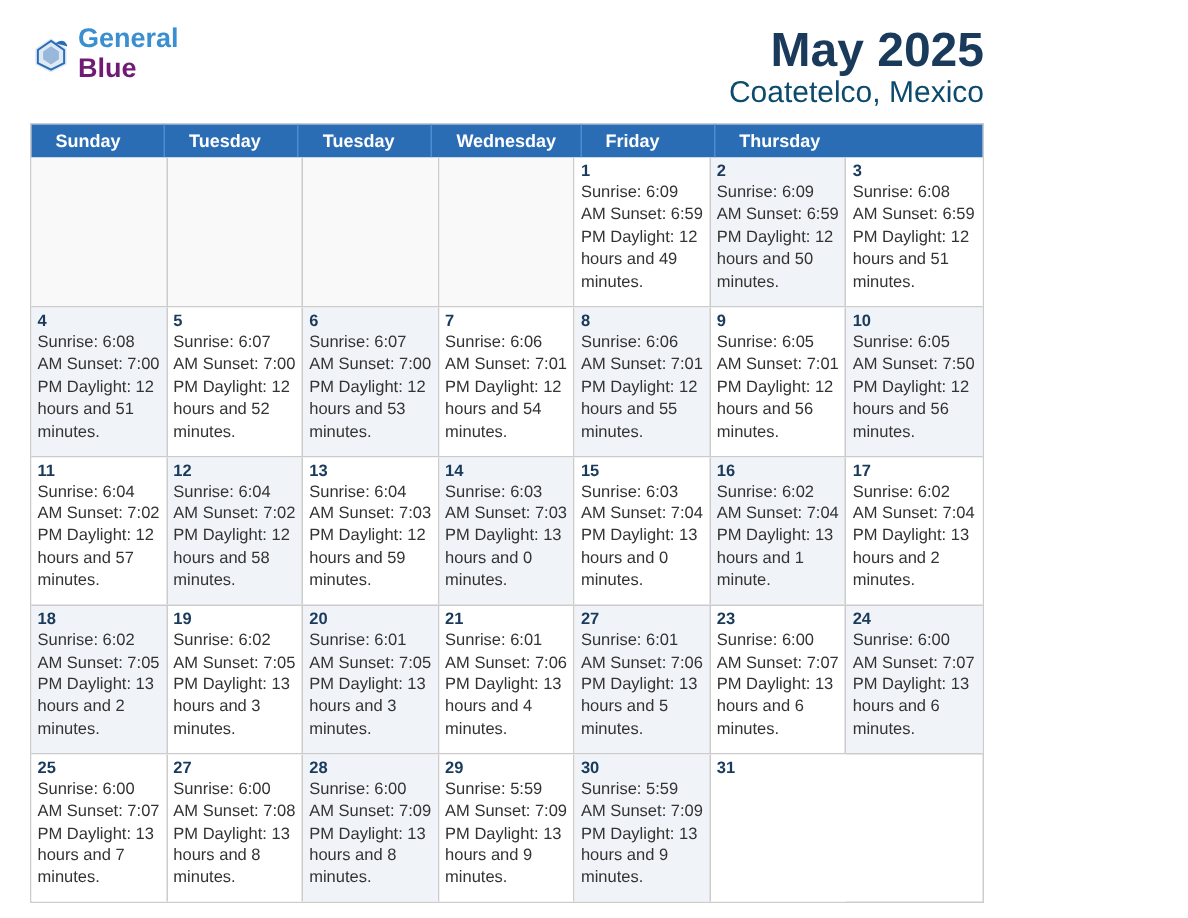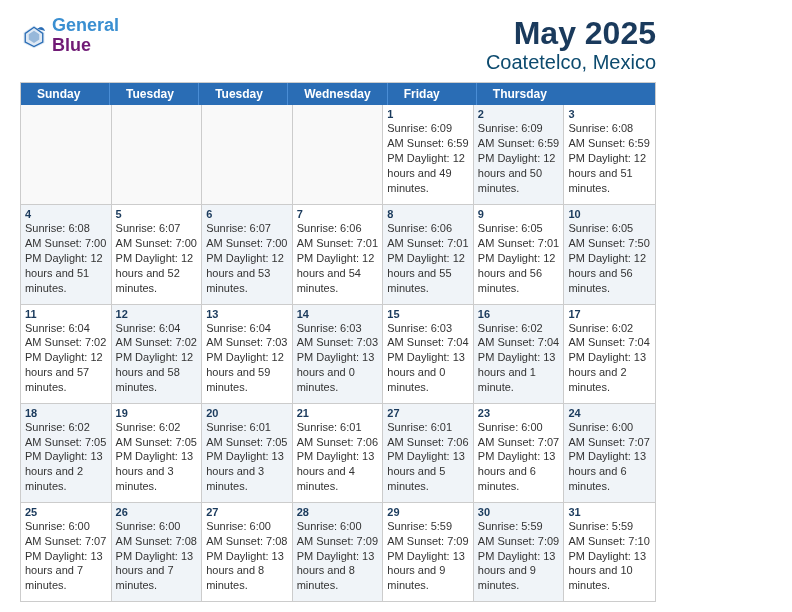--- a/index.html
+++ b/index.html
@@ -323,27 +323,20 @@
           </div>
         </div>
         <div class="cal-row">
           <div class="cal-cell">
             <div class="day-num">25</div>
             <div class="day-info">Sunrise: 6:00 AM
 Sunset: 7:07 PM
 Daylight: 13 hours
 and 7 minutes.</div>
           </div>
-          <div class="cal-cell alt-bg">
-            <div class="day-num">26</div>
-            <div class="day-info">Sunrise: 6:00 AM
-Sunset: 7:08 PM
-Daylight: 13 hours
-and 7 minutes.</div>
-          </div>
           <div class="cal-cell">
             <div class="day-num">27</div>
             <div class="day-info">Sunrise: 6:00 AM
 Sunset: 7:08 PM
 Daylight: 13 hours
 and 8 minutes.</div>
           </div>
           <div class="cal-cell alt-bg">
             <div class="day-num">28</div>
             <div class="day-info">Sunrise: 6:00 AM
@@ -360,21 +353,17 @@
           </div>
           <div class="cal-cell alt-bg">
             <div class="day-num">30</div>
             <div class="day-info">Sunrise: 5:59 AM
 Sunset: 7:09 PM
 Daylight: 13 hours
 and 9 minutes.</div>
           </div>
           <div class="cal-cell">
             <div class="day-num">31</div>
-            <div class="day-info">Sunrise: 5:59 AM
-Sunset: 7:10 PM
-Daylight: 13 hours
-and 10 minutes.</div>
           </div>
         </div>
       </div>
   </div>
 </div>
 
 </body></html>

